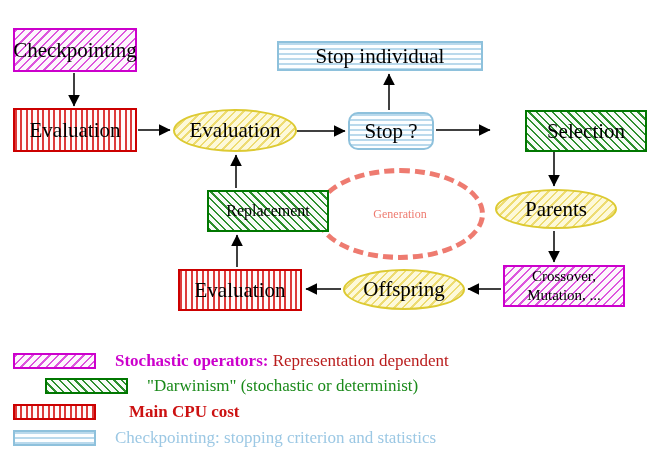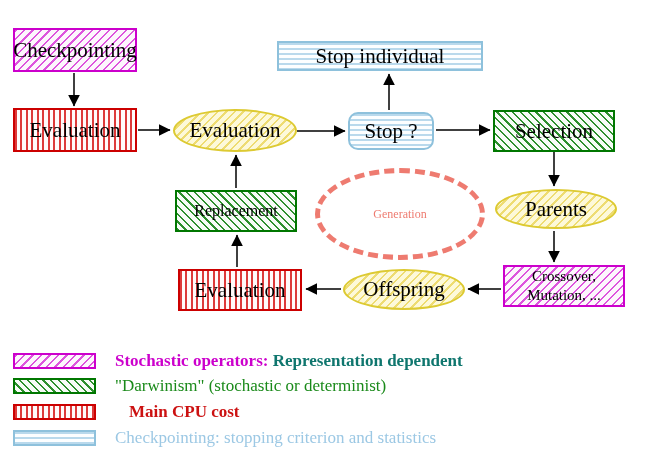--- a/index.html
+++ b/index.html
@@ -33,20 +33,21 @@
   }
   
   .box-red {
     border:2px solid #cc0000;
     background: repeating-linear-gradient(90deg, #dd3a3a 0, #dd3a3a 1.8px, #fffafa 1.8px, #fffafa 5.5px);
   }
   
   .box-green {
     border:2px solid #007700;
     background: repeating-linear-gradient(45deg, #2d8f2d 0, #2d8f2d 1.6px, #f7fcf7 1.6px, #f7fcf7 5.5px);
+    margin-left: 32px;
   }
   
   .box-cyan {
     border:2px solid #8ec1dc;
     background: repeating-linear-gradient(180deg, #b9d9ec 0, #b9d9ec 1.5px, #fcfeff 1.5px, #fcfeff 5px);
   }
   .rounded { border-radius:10px; }
   
   .ellipse-yellow {
     border:2px solid #ddca32;
@@ -72,21 +73,21 @@
     z-index:2;
   }
   .swatch {
     width:83px; height:16px;
     box-sizing:border-box;
     margin-right:19px;
     flex:0 0 auto;
   }
   .legend-text { font-size:17px; white-space:nowrap; }
   .lg-magenta { color:#cc00cc; font-weight:bold; }
-  .lg-yellow  { color:#0f766e; font-weight:bold; }
+  .lg-yellow  { color:#b91c1c; font-weight:normal; }
   .lg-green   { color:#1a8a1a; }
   .lg-red     { color:#cc1111; font-weight:bold; }
   .lg-cyan    { color:#9cc8e4; }
 </style>
 </head>
 <body>
 
 <div class="canvas">
 
   <svg class="arrows" viewBox="0 0 670 465" xmlns="http://www.w3.org/2000/svg">

